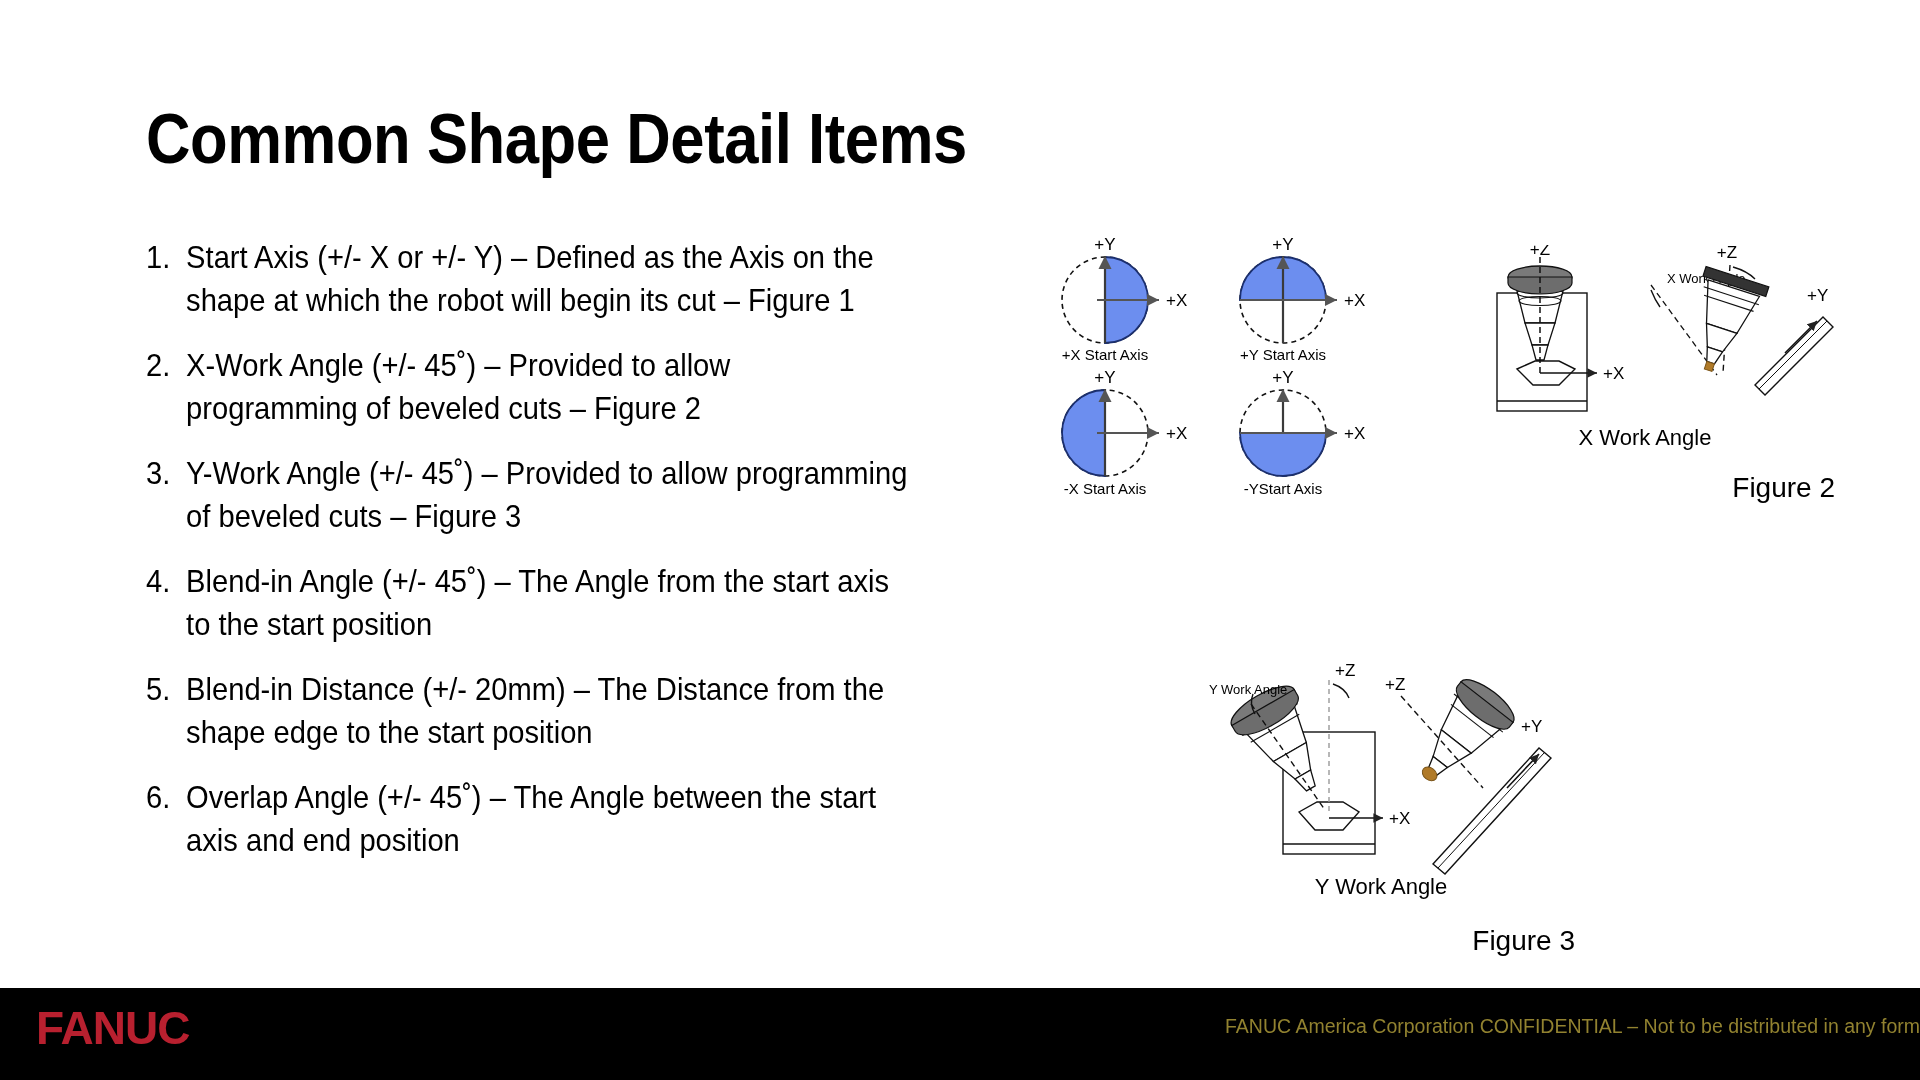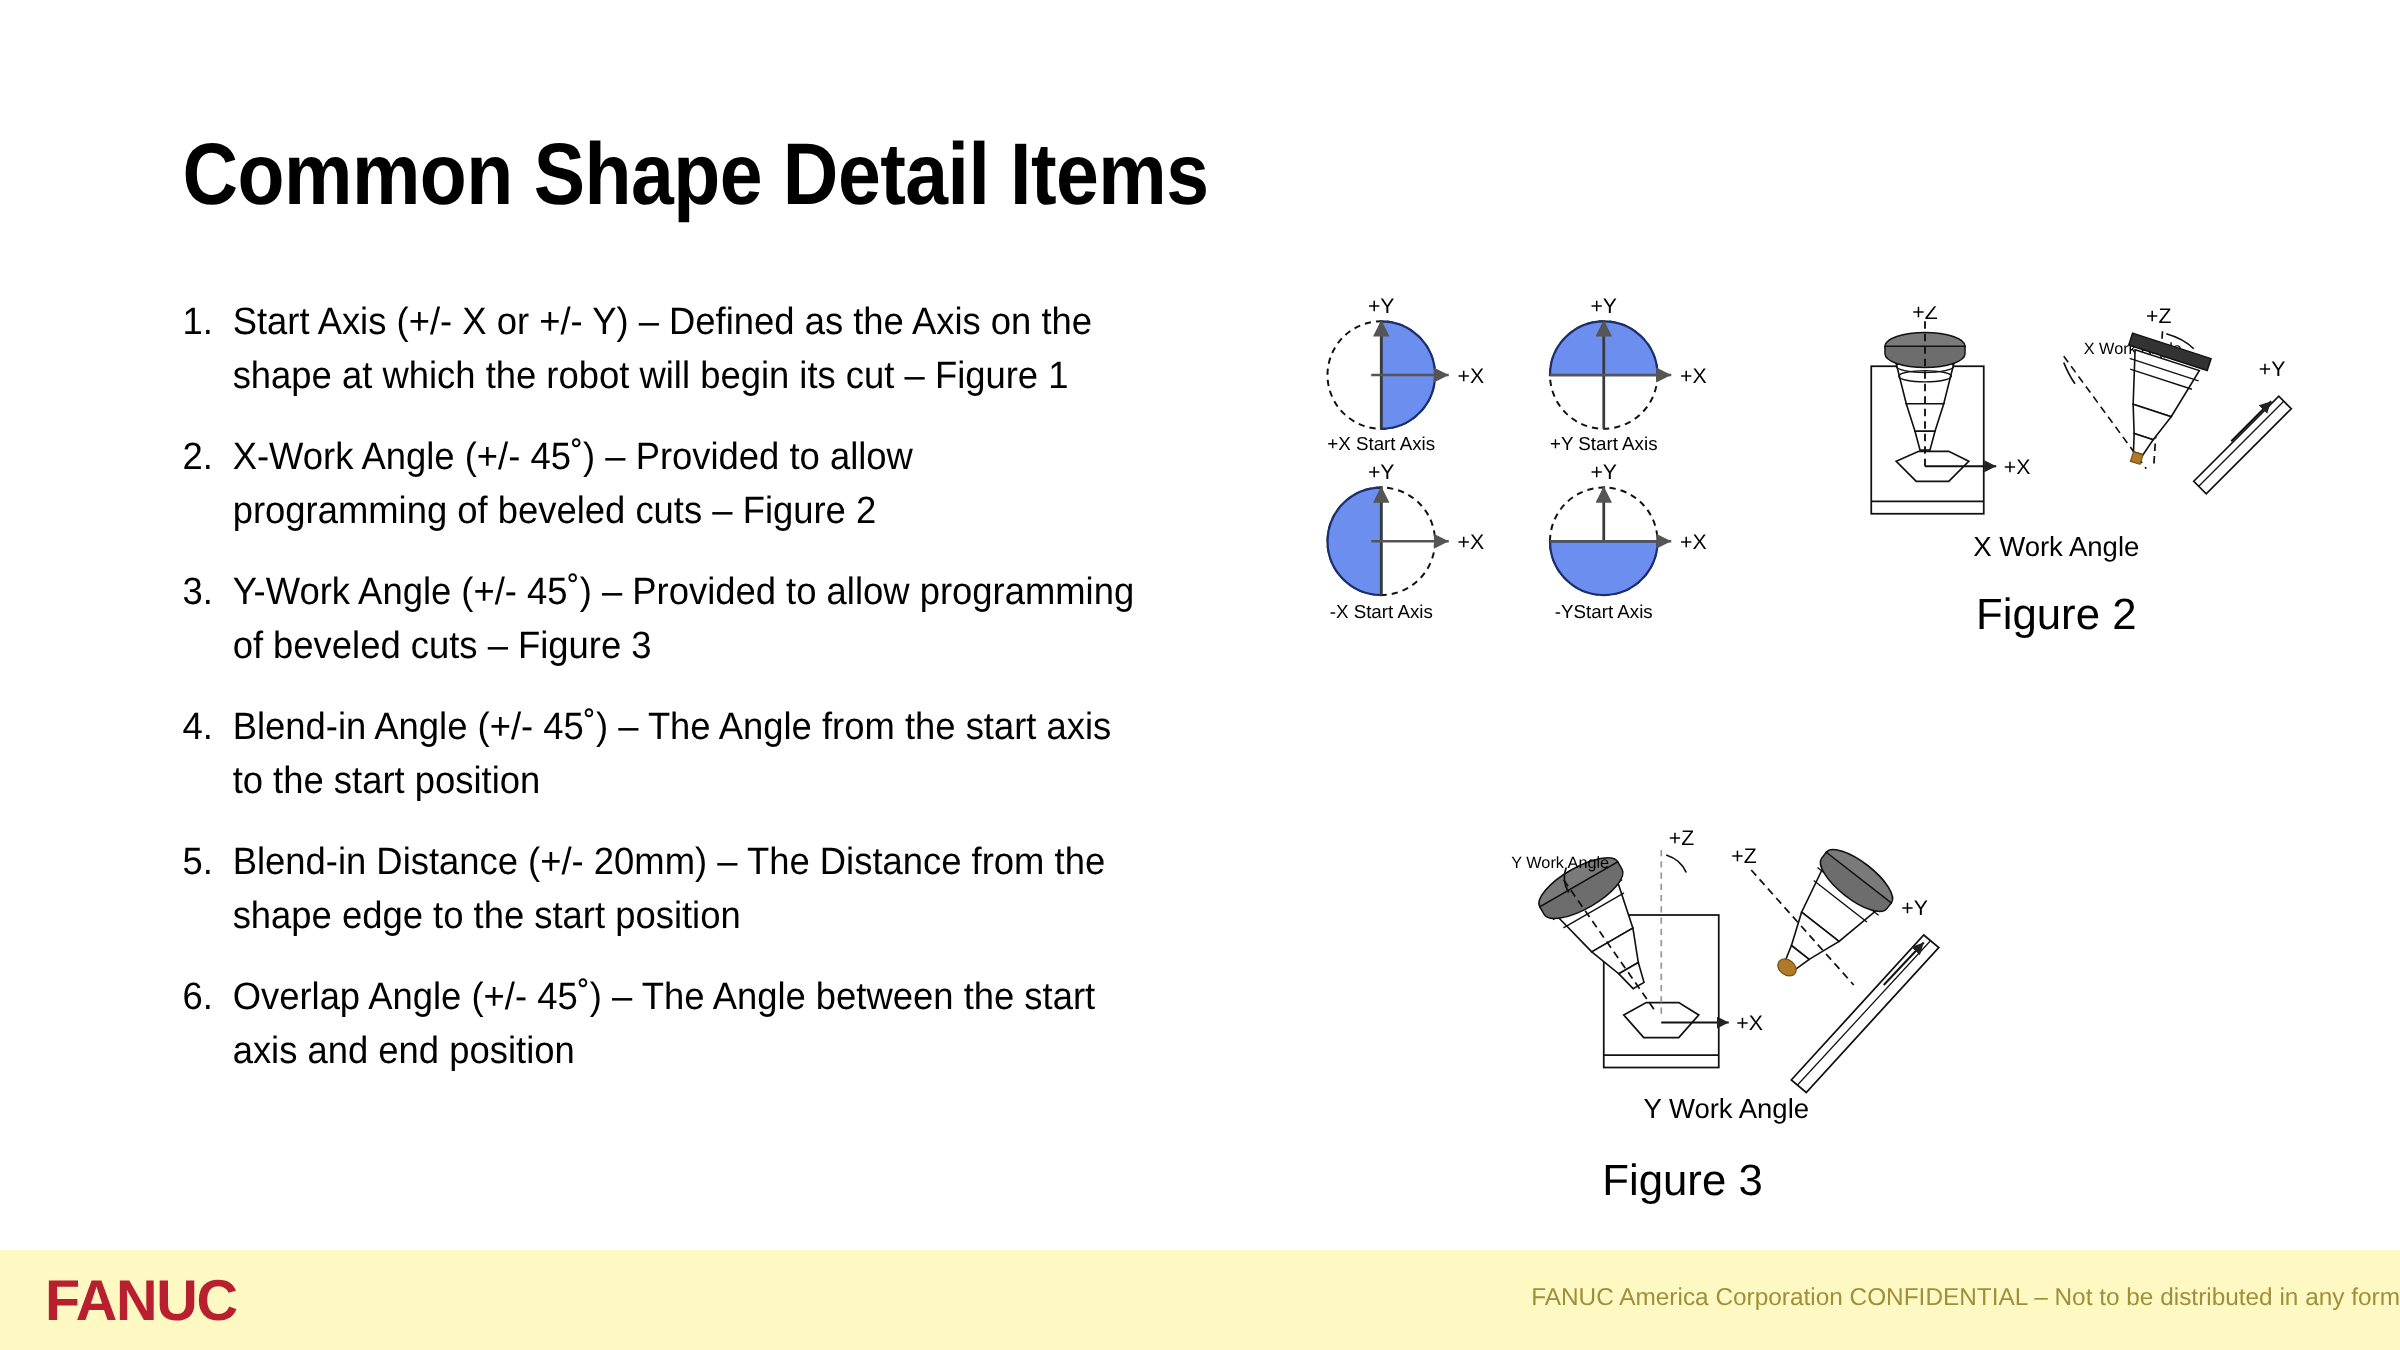--- a/index.html
+++ b/index.html
@@ -65,36 +65,36 @@
     font-size: 30.5px;
     line-height: 43px;
   }
   .bullet-text {
     display: block;
   }
 
   
   .figure-block { position: absolute; }
   .figure-caption {
-    text-align: center;
-    font-family: "Liberation Sans Narrow", "Liberation Sans", sans-serif;
-    font-size: 35px;
+    text-align: right;
+    font-family: "Liberation Sans Narrow", "Liberation Sans", sans-serif;
+    font-size: 28px;
     color: #000000;
     white-space: nowrap;
   }
   .fig-svg { display: block; }
 
   
   #footer-bar {
     position: absolute;
     left: 0;
     bottom: 0;
     width: 1920px;
-    height: 80px;
-    background: #fef9c3;
+    height: 92px;
+    background: #000000;
   }
   #fanuc-logo {
     position: absolute;
     left: 36px;
     top: 14px;
     font-family: "Liberation Sans", sans-serif;
     font-weight: bold;
     font-size: 46px;
     letter-spacing: -1px;
     color: #B8202F;

